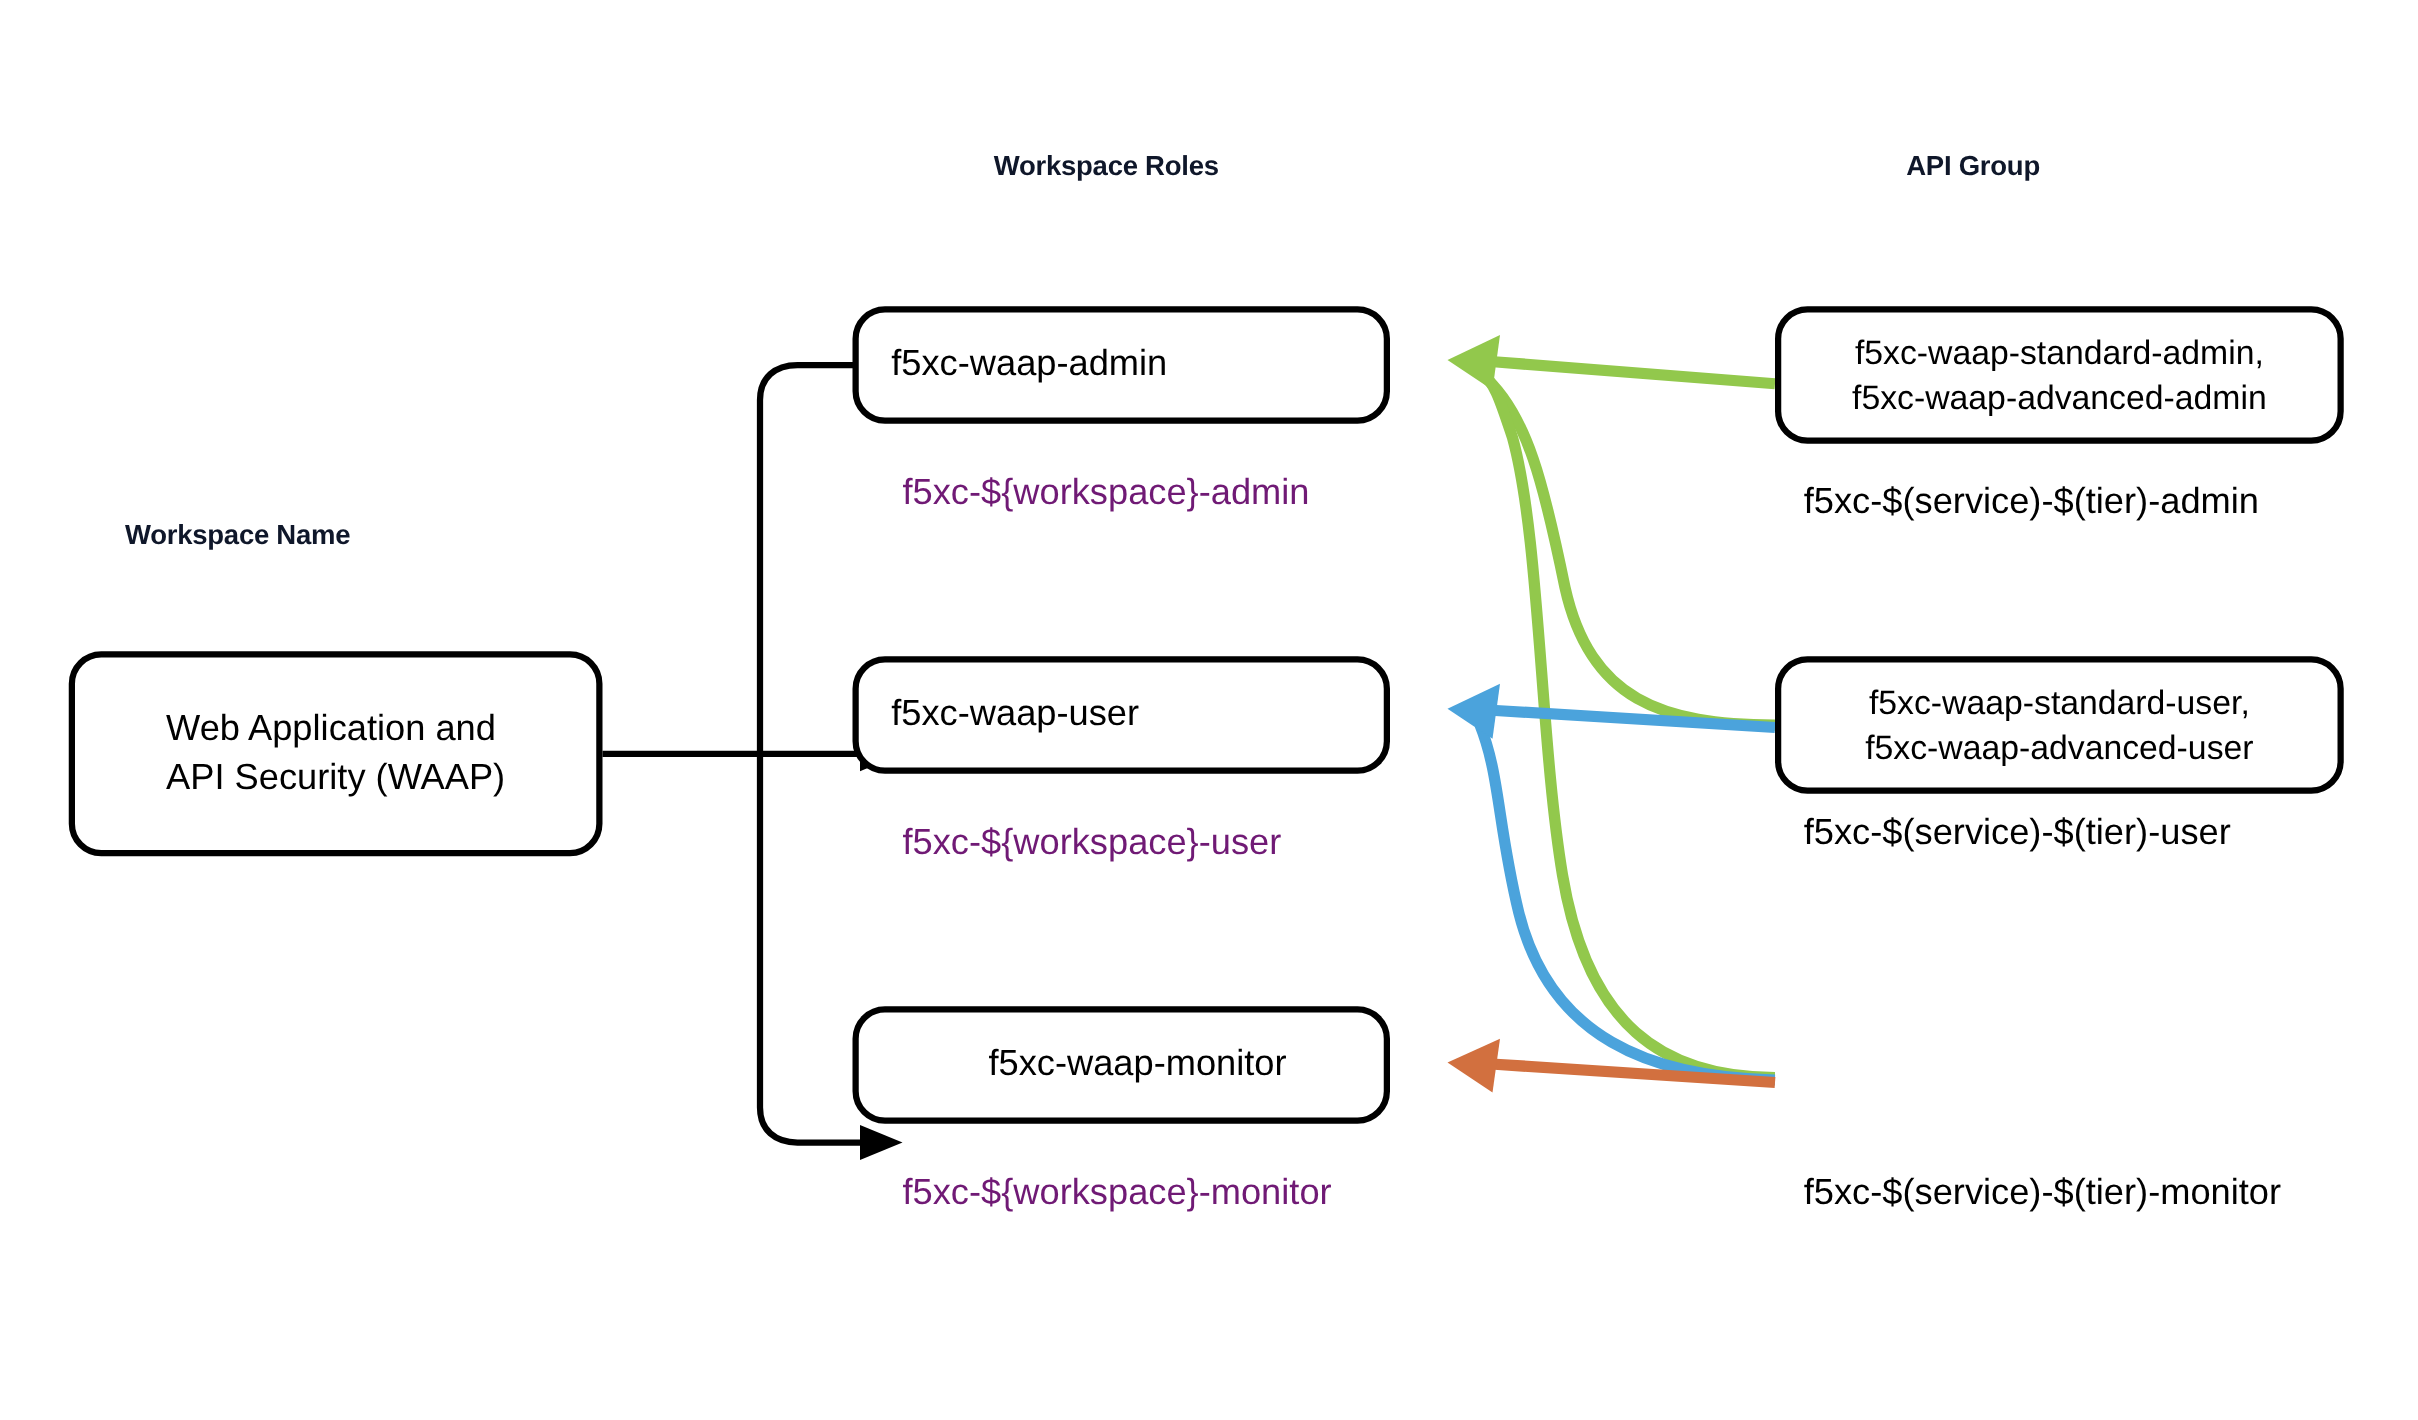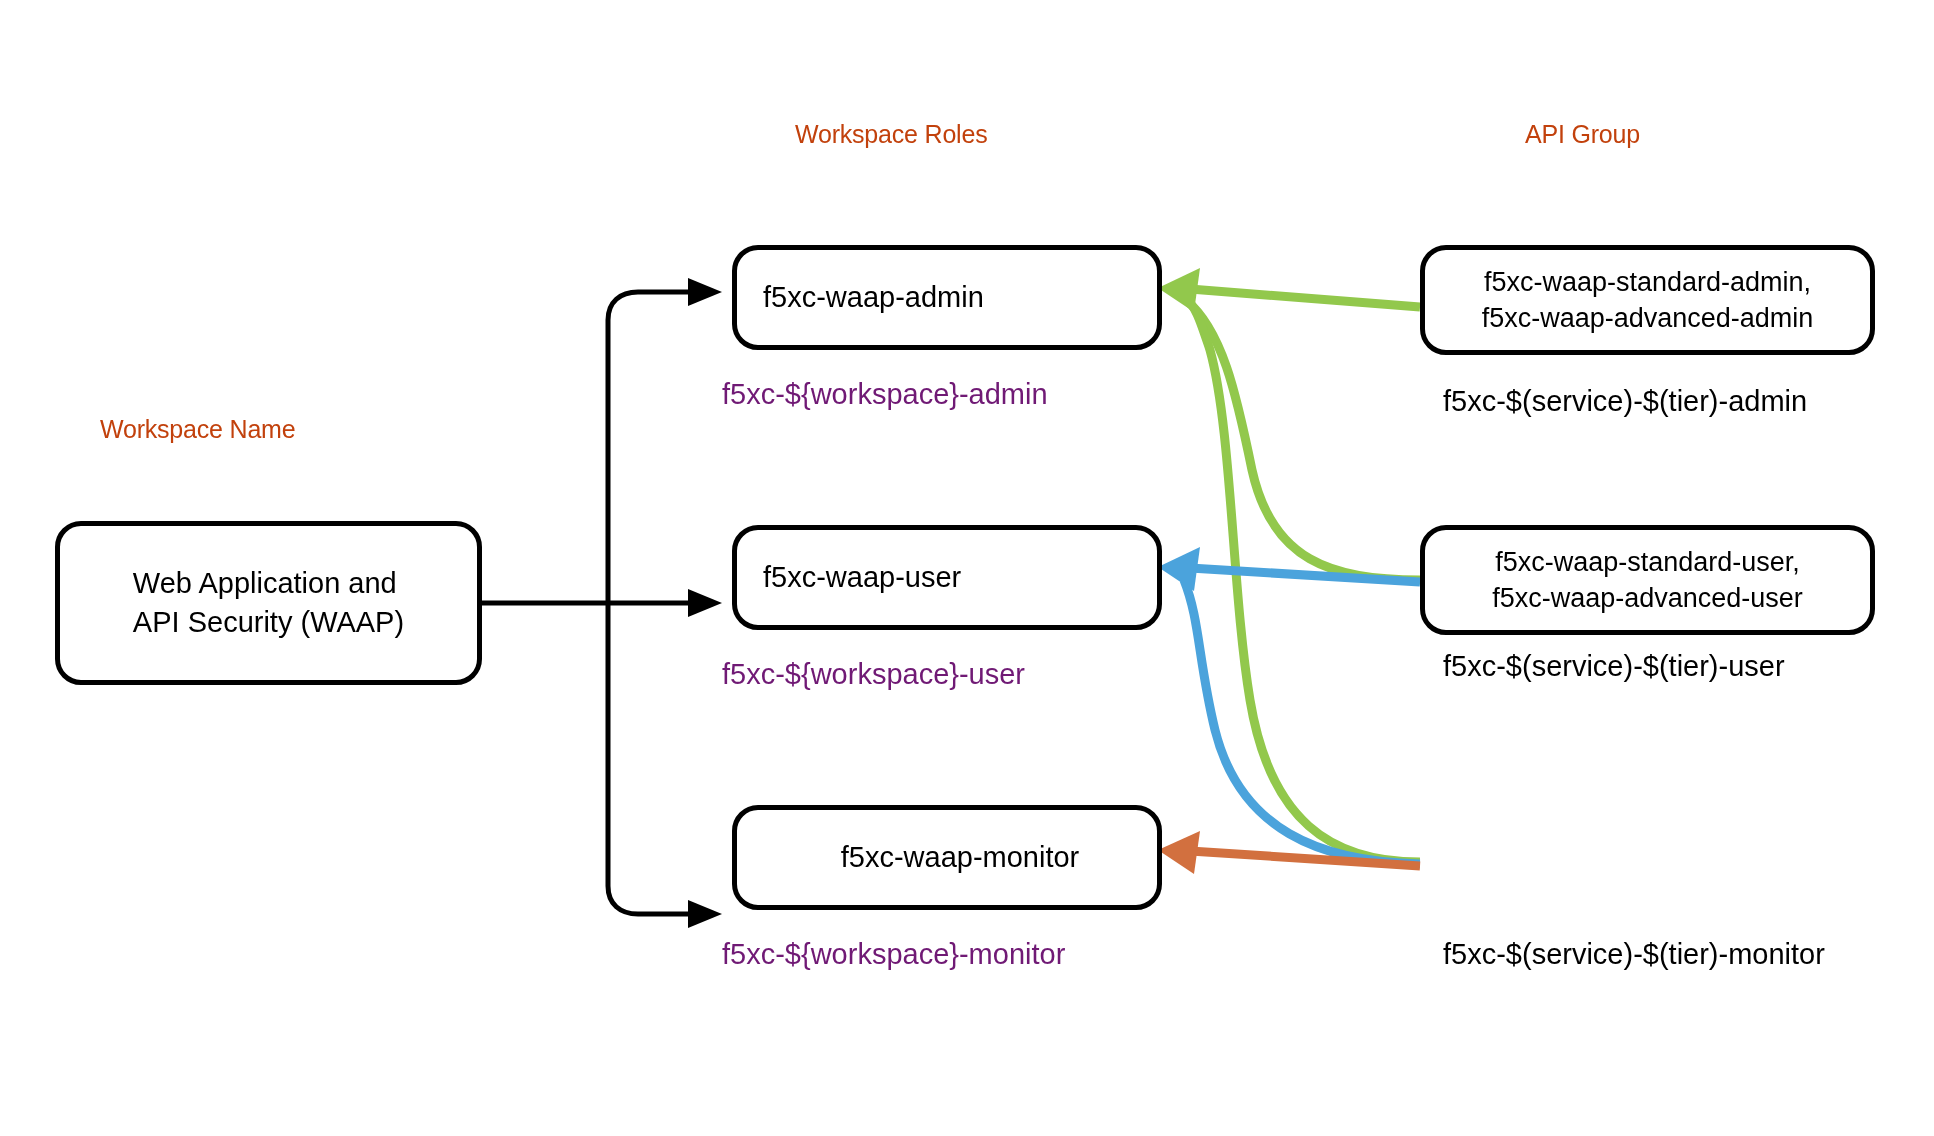--- a/index.html
+++ b/index.html
@@ -13,23 +13,23 @@
     width: 1934px;
     height: 1136px;
     background: #ffffff;
     font-family: "Liberation Sans", sans-serif;
     overflow: hidden;
   }
 
   
   .col-head {
     position: absolute;
-    font-weight: normal;
-    font-size: 25px;
-    color: #c2410c;
+    font-weight: bold;
+    font-size: 22px;
+    color: #0f172a;
     white-space: nowrap;
     letter-spacing: -0.2px;
   }
   #head-workspace-name { left: 100px;  top: 415px; }
   #head-workspace-roles { left: 795px; top: 120px; }
   #head-api-group      { left: 1525px; top: 120px; }
 
   
   .node {
     position: absolute;
@@ -49,21 +49,21 @@
   }
 
   
   #node-workspace {
     left: 55px; top: 521px; width: 427px; height: 164px;
     justify-content: center;
   }
   #node-workspace .node-text { font-size: 29px; }
 
   
-  .role-node { left: 732px; width: 430px; height: 105px; padding-left: 26px; }
+  .role-node { left: 682px; width: 430px; height: 94px; padding-left: 26px; }
   #node-role-admin   { top: 245px; }
   #node-role-user    { top: 525px; }
   #node-role-monitor { top: 805px; justify-content: center; }
 
   
   .api-node { left: 1420px; width: 455px; height: 110px;
               justify-content: center; text-align: center; }
   #node-api-admin   { top: 245px; }
   #node-api-user    { top: 525px; }
   #node-api-monitor { top: 805px; }

